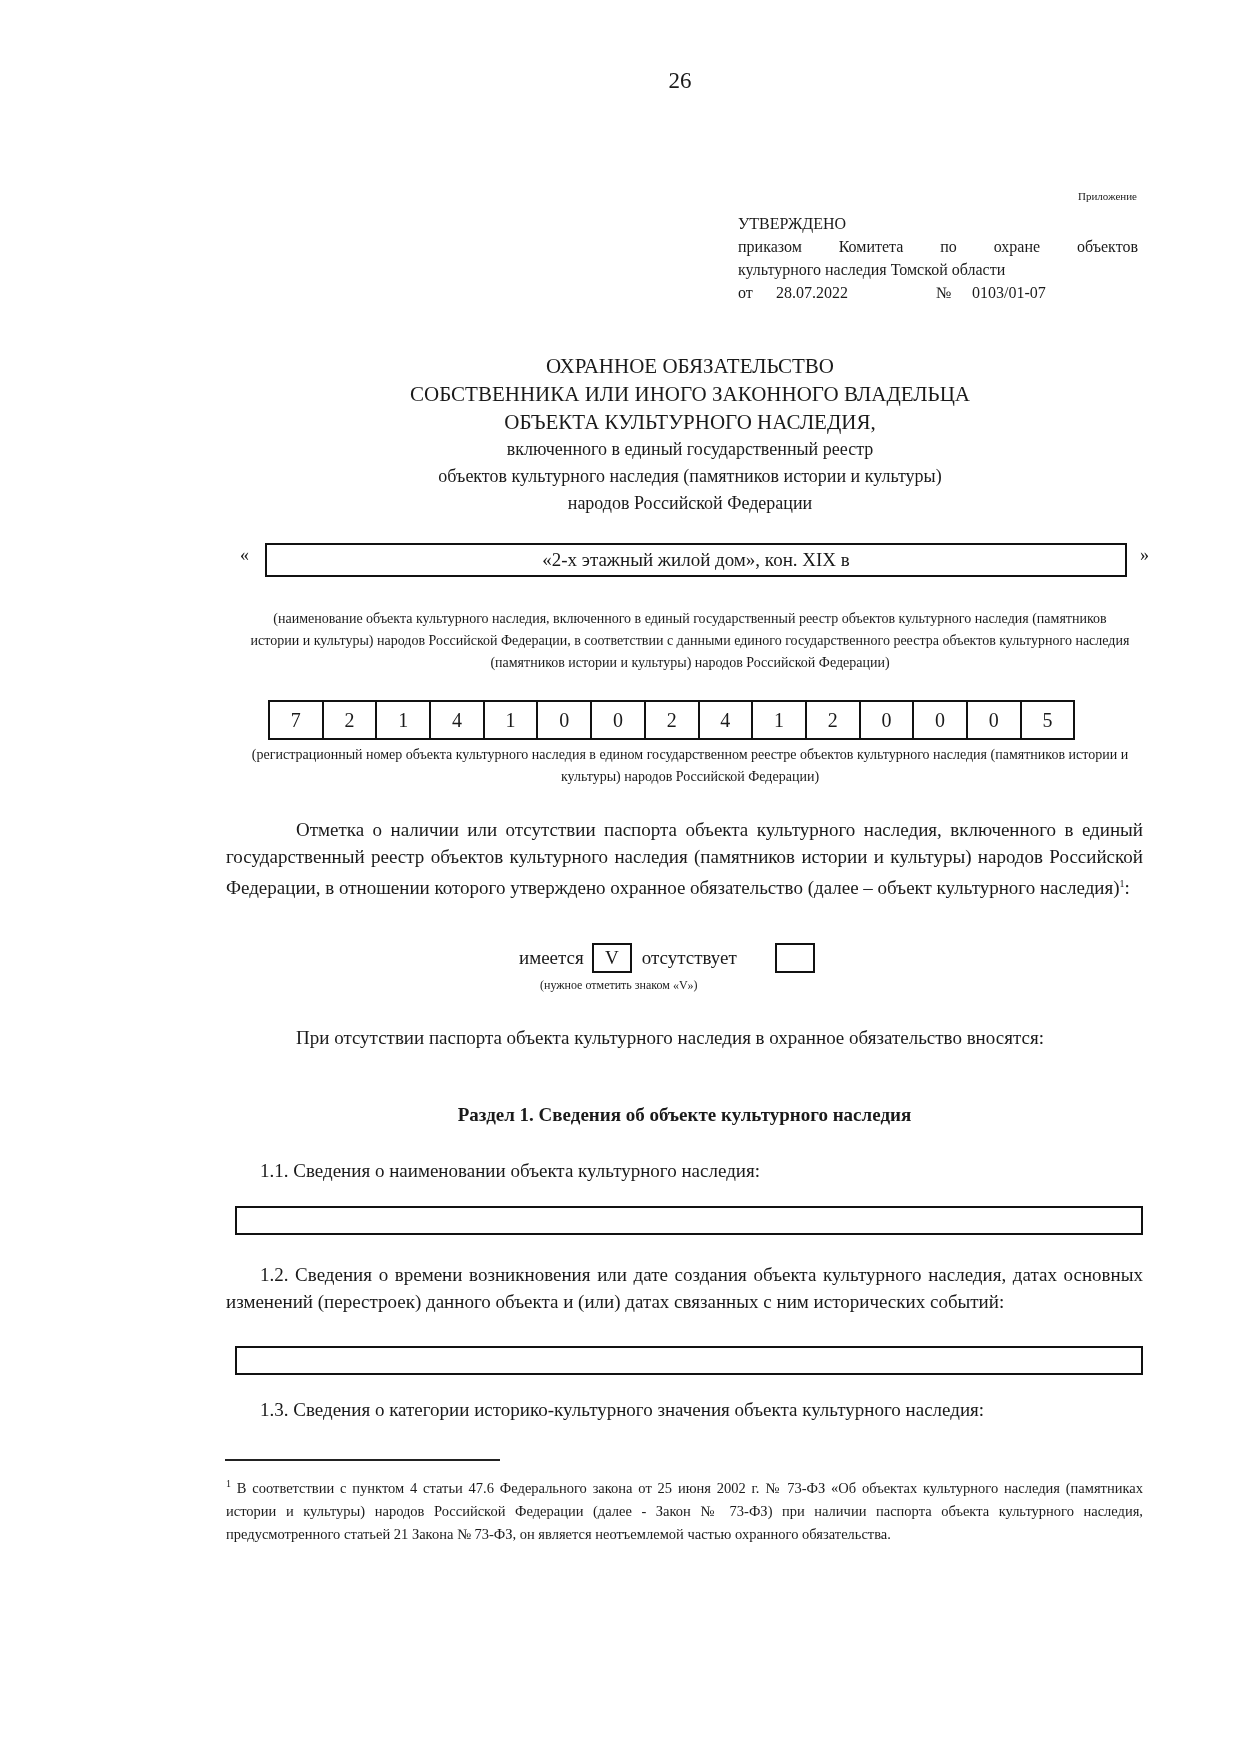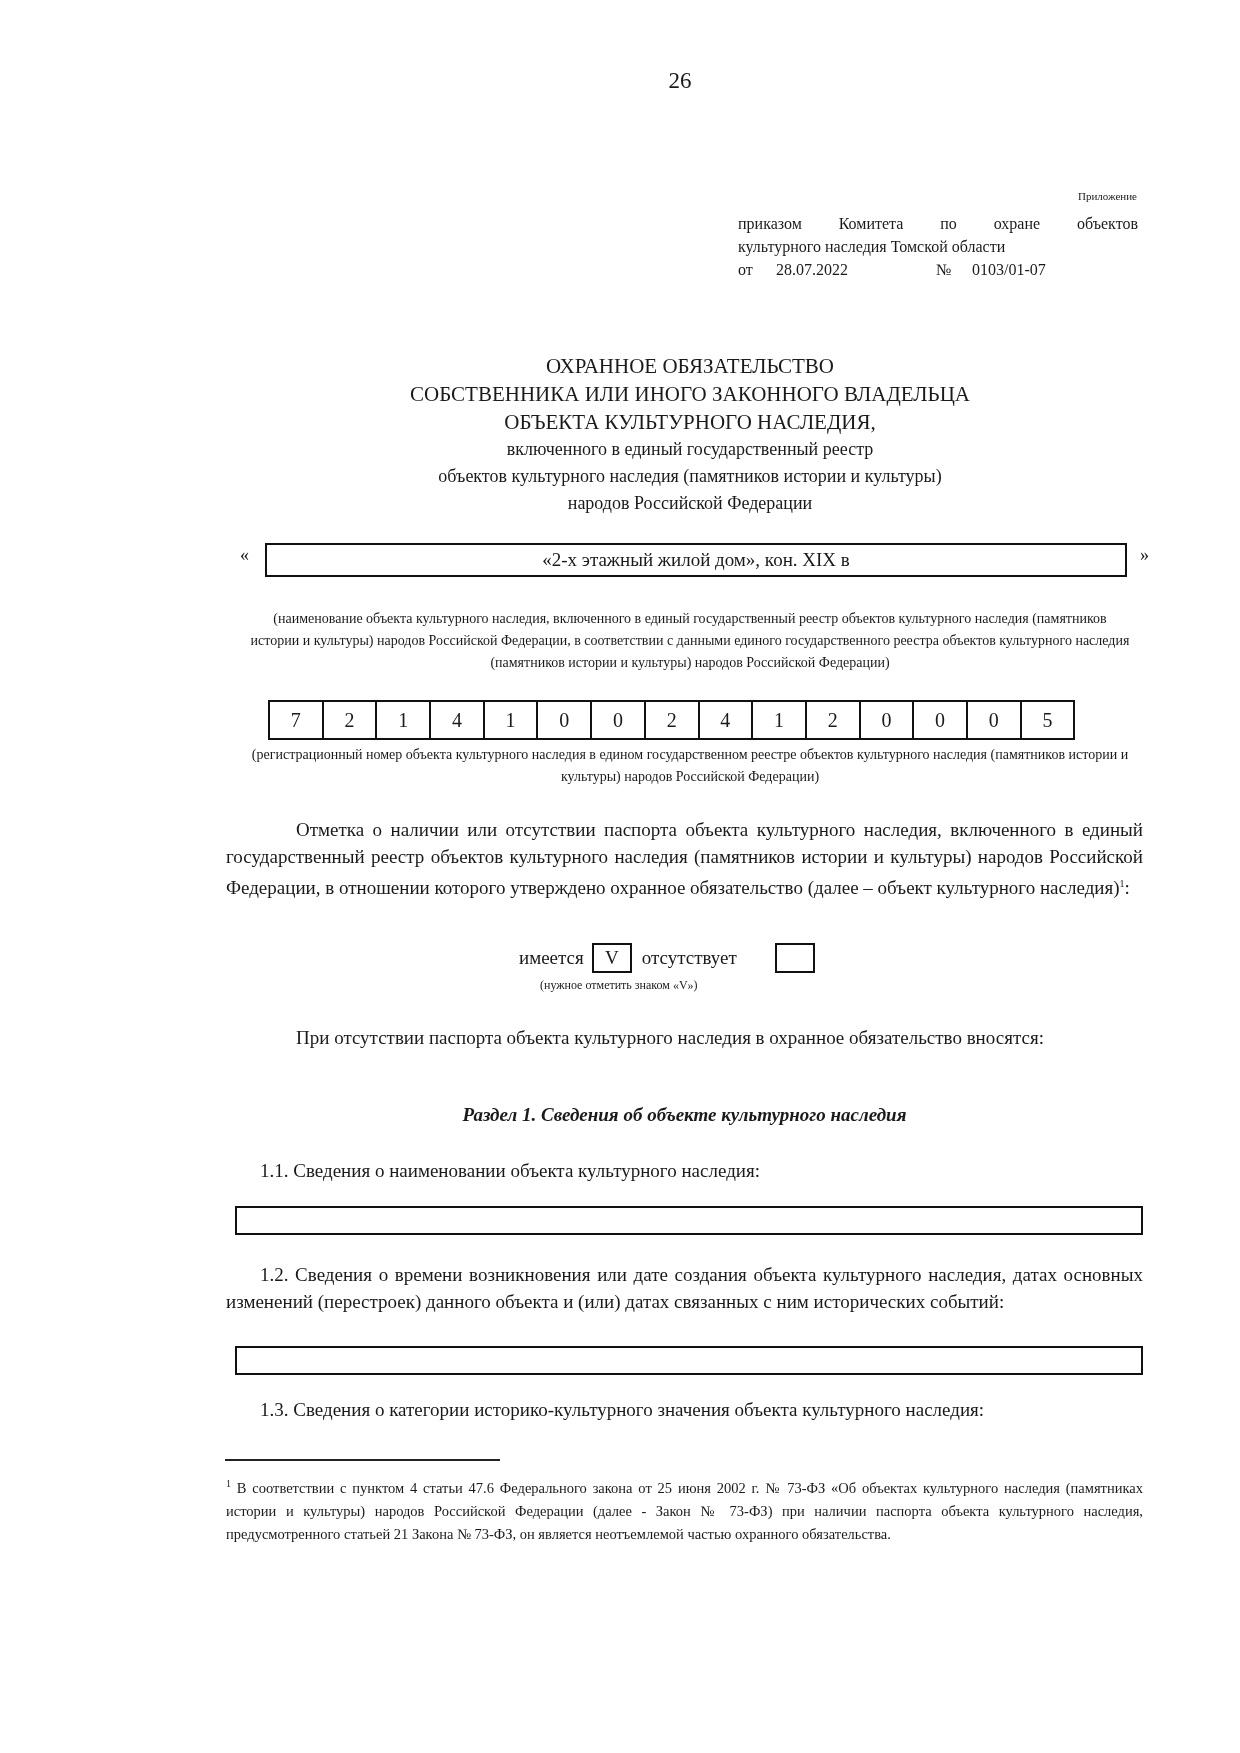--- a/index.html
+++ b/index.html
@@ -35,40 +35,41 @@
   .cap2 { left: 250px; width: 880px; top: 744px; }
   .para { left: 226px; width: 917px; font-size: 19px; line-height: 27px; text-align: justify; }
   .para .first { text-indent: 70px; }
   .p1 { top: 816px; }
   .mark-row { left: 519px; top: 943px; display: flex; align-items: center; font-size: 19px; }
   .chk { width: 40px; height: 30px; border: 2px solid #111; box-sizing: border-box; text-align: center; line-height: 26px; font-size: 19px; }
   .chk-yes { margin: 0 10px 0 8px; }
   .chk-no { margin-left: 38px; }
   .mark-hint { left: 540px; top: 978px; font-size: 12px; }
   .p2 { top: 1024px; }
-  .section-title { left: 226px; width: 917px; top: 1104px; text-align: center; font-weight: bold; font-size: 19px; font-style: italic; }
+  .section-title { left: 226px; width: 917px; top: 1104px; text-align: center; font-weight: bold; font-size: 19px; }
   .item { left: 226px; width: 917px; font-size: 19px; line-height: 27px; text-align: justify; }
   .item .first { text-indent: 34px; }
   .i11 { top: 1157px; }
   .empty-box { left: 235px; width: 908px; height: 29px; border: 2px solid #111; box-sizing: border-box; }
   .b11 { top: 1206px; }
   .i12 { top: 1261px; }
   .b12 { top: 1346px; }
   .i13 { top: 1396px; }
   .fn-sep { left: 225px; top: 1459px; width: 275px; height: 0; border-top: 2px solid #222; }
   .footnote { left: 226px; width: 917px; top: 1472px; font-size: 14.5px; line-height: 23px; text-align: justify; }
   sup { font-size: 10px; }
 </style>
 </head>
 <body>
 
 <div class="abs page-num">26</div>
 <div class="abs appendix">Приложение</div>
 
 <div class="abs approved">
+  <span class="l1">УТВЕРЖДЕНО</span>
   <div class="just">
     <span>приказом</span>
     <span>Комитета</span>
     <span>по</span>
     <span>охране</span>
     <span>объектов</span>
   </div>
   <span class="l1">культурного наследия Томской области</span>
   <div class="date-row">
     <span style="width:38px">от</span>

